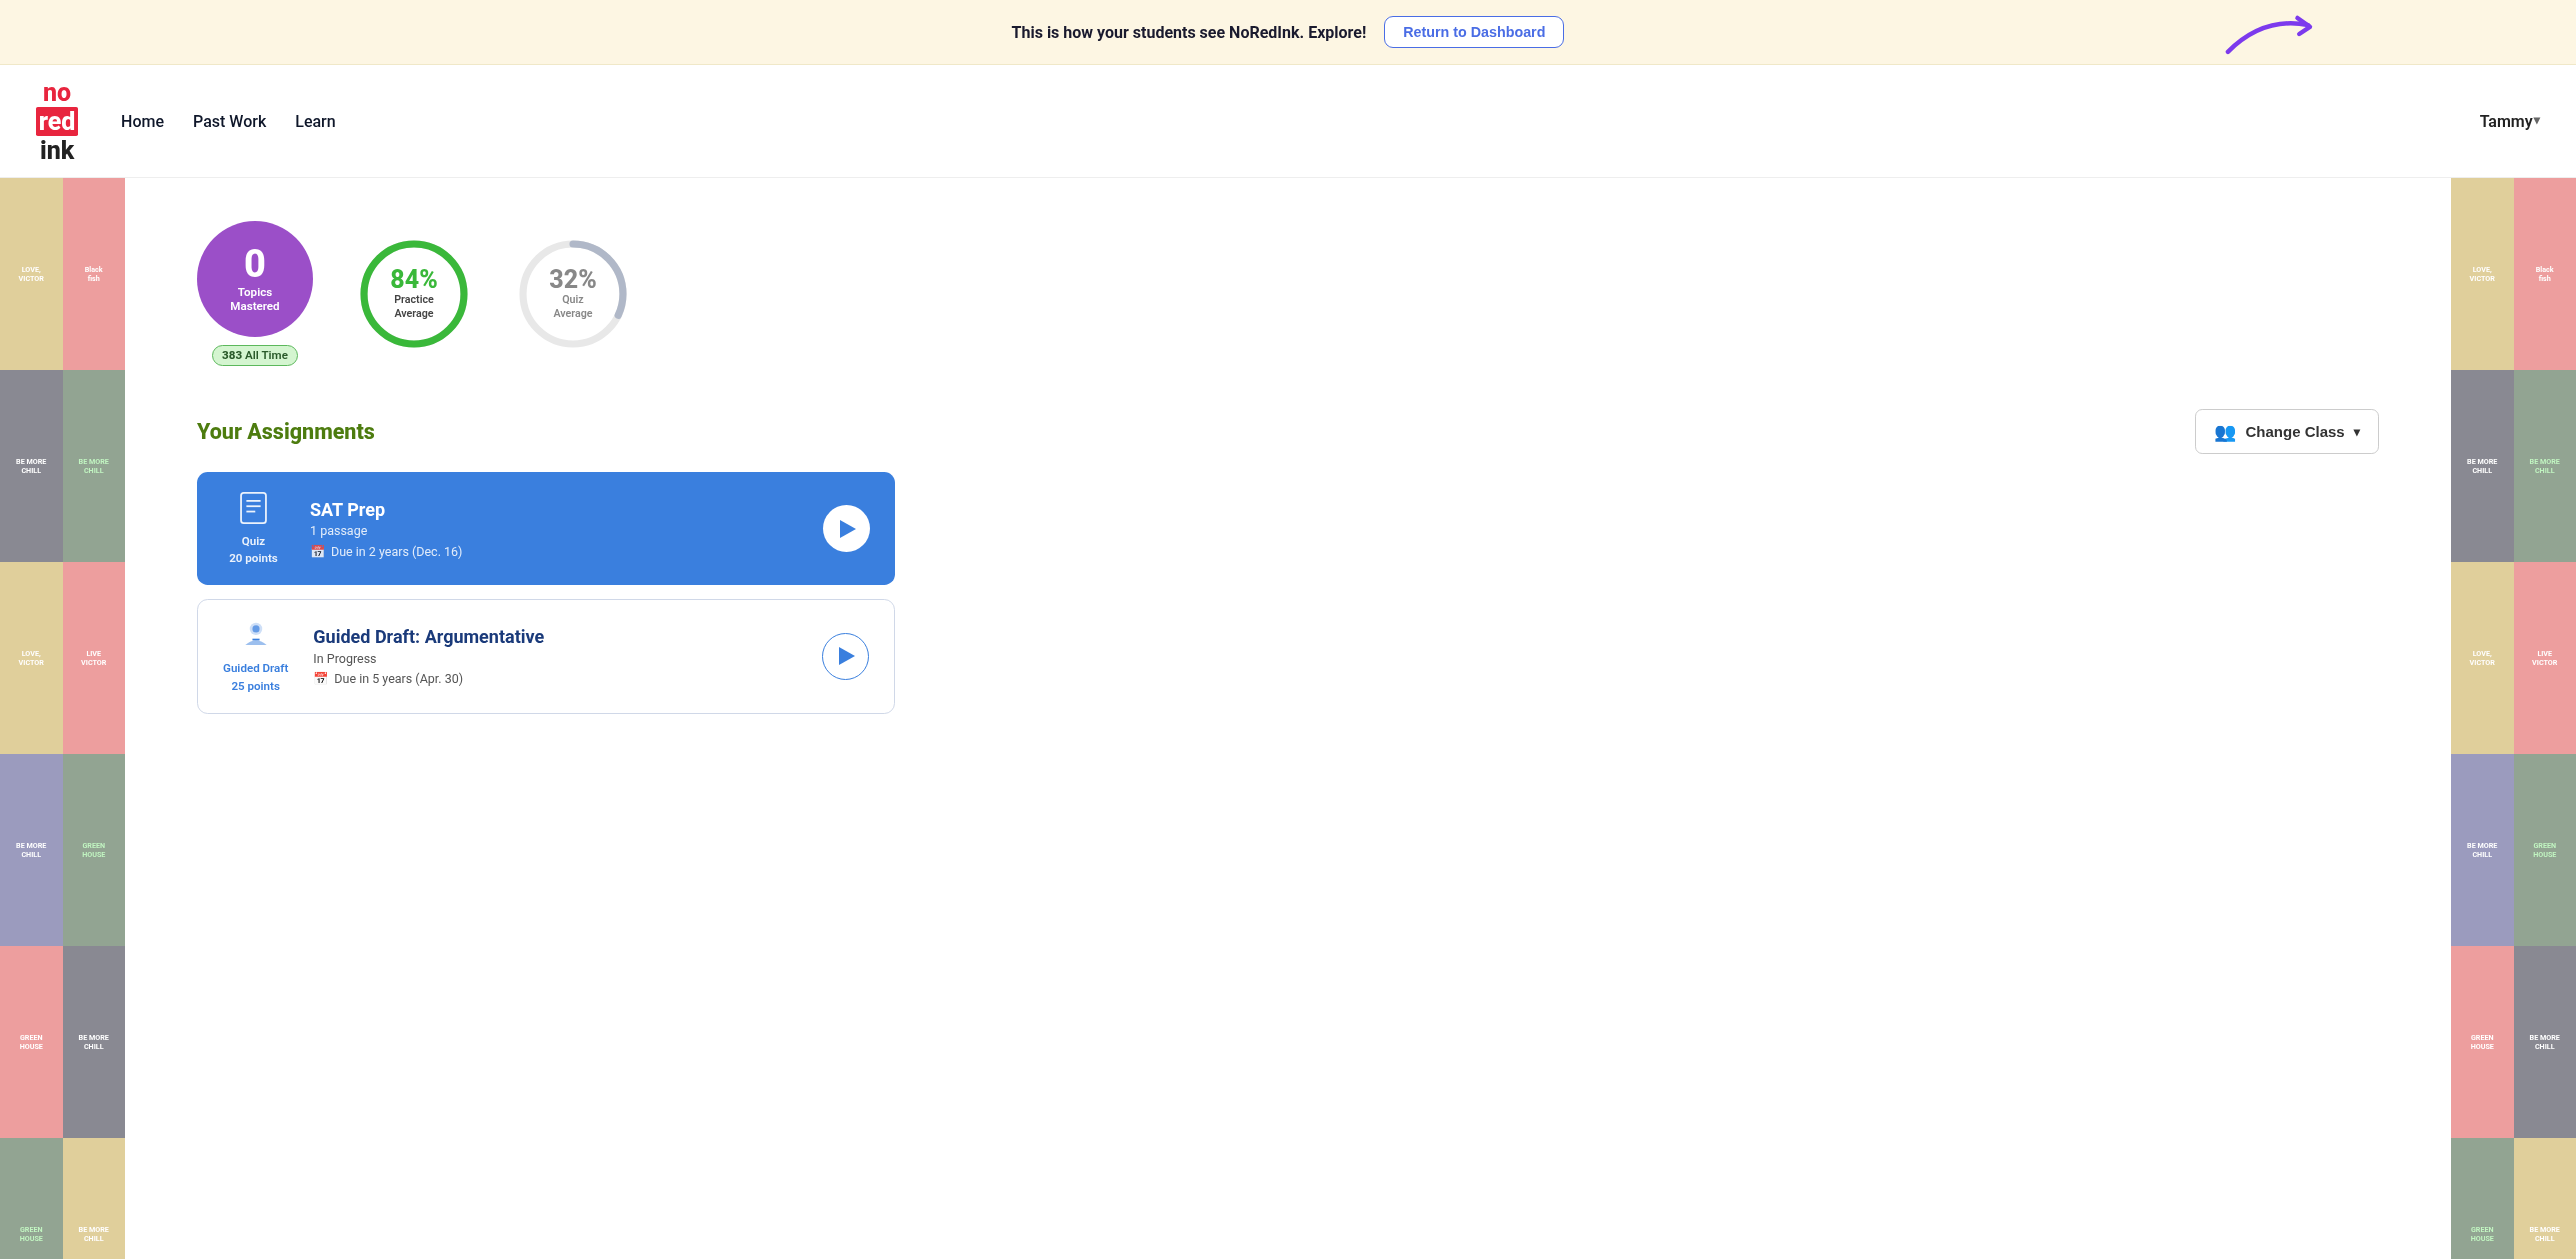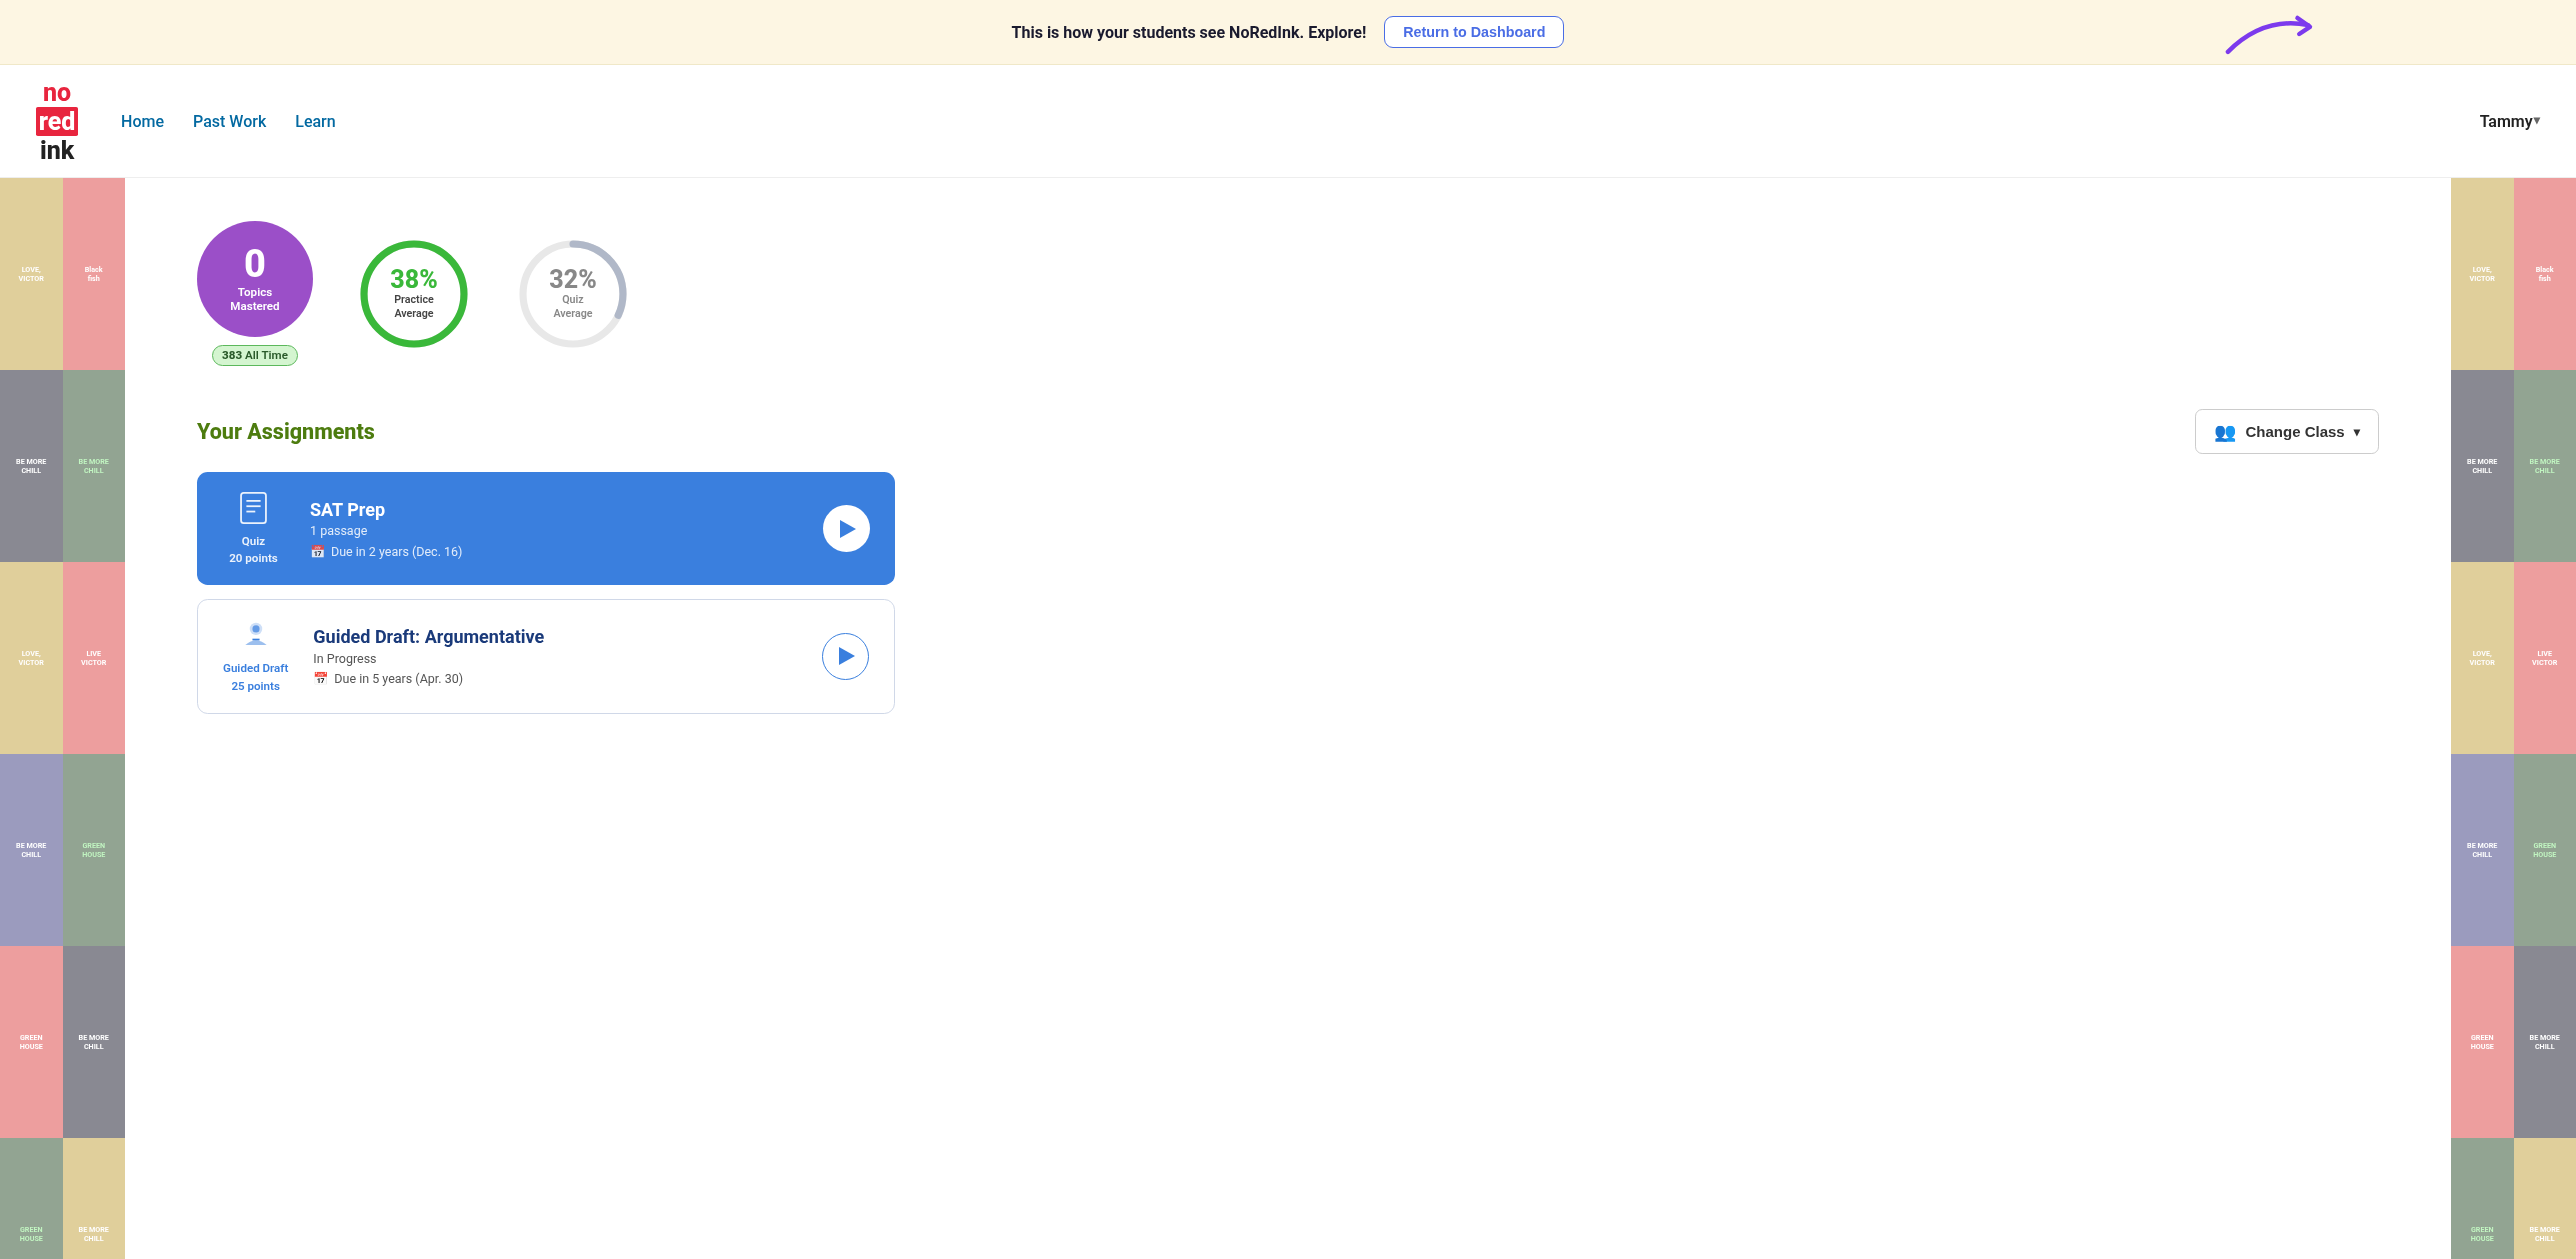--- a/index.html
+++ b/index.html
@@ -67,21 +67,21 @@
     .logo-no { color: #e8253e; }
     .logo-ink { color: #222; }
     .logo-highlight {
       background: #e8253e;
       color: #fff;
       padding: 0 2.7px;
       border-radius: 1.8px;
     }
     .nav-links { display: flex; gap: 29px; }
     .nav-link {
-      color: #0369a1;
+      color: #0f172a;
       text-decoration: none;
       font-size: 16px;
       font-weight: 500;
       cursor: pointer;
     }
     .nav-user {
       margin-left: auto;
       font-size: 16px;
       font-weight: 600;
       color: #222;
@@ -444,21 +444,21 @@
         </div>
       </div>
 
       <div class="stat-circle-wrapper">
         <div class="circle-svg-wrapper">
           <svg viewBox="0 0 130 130">
             <circle cx="65" cy="65" r="56" fill="none" stroke="#e8e8e8" stroke-width="8"></circle>
             <circle cx="65" cy="65" r="56" fill="none" stroke="#3ab83a" stroke-width="8" stroke-dasharray="351.86" stroke-dashoffset="0" stroke-linecap="round"></circle>
           </svg>
           <div class="circle-inner-text">
-            <span class="circle-pct green-text">38%</span>
+            <span class="circle-pct green-text">84%</span>
             <span class="circle-sublabel">Practice<br>Average</span>
           </div>
         </div>
       </div>
 
       <div class="stat-circle-wrapper">
         <div class="circle-svg-wrapper">
           <svg viewBox="0 0 130 130">
             <circle cx="65" cy="65" r="56" fill="none" stroke="#e8e8e8" stroke-width="8"></circle>
             <circle cx="65" cy="65" r="56" fill="none" stroke="#b0b8c8" stroke-width="8" stroke-dasharray="351.86" stroke-dashoffset="239.26" stroke-linecap="round"></circle>

